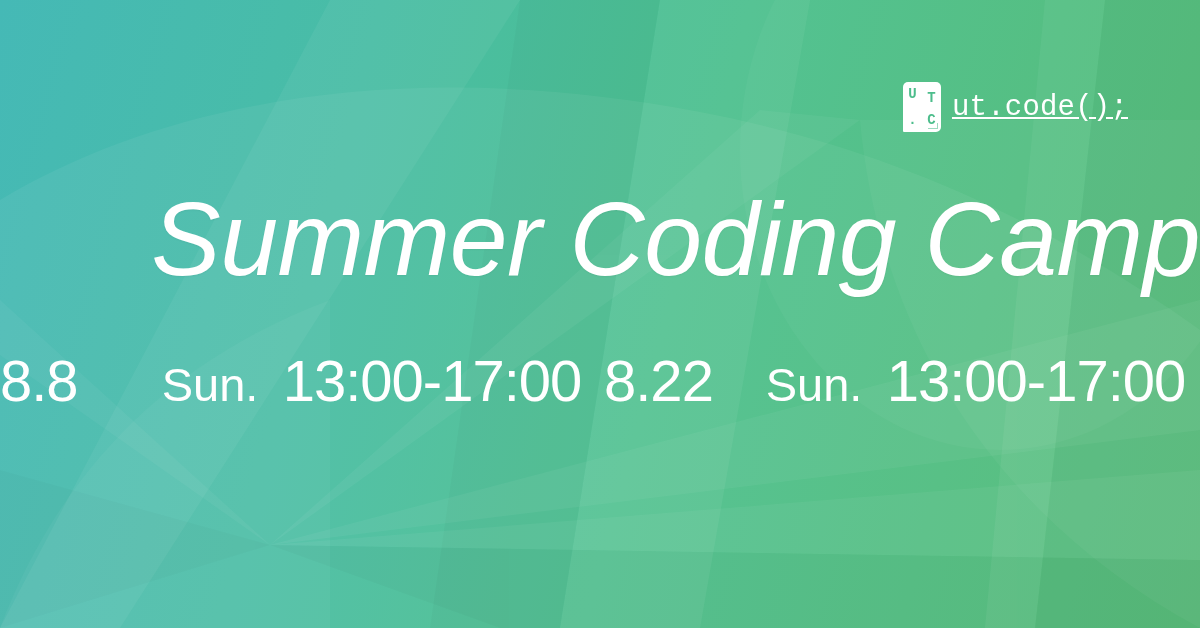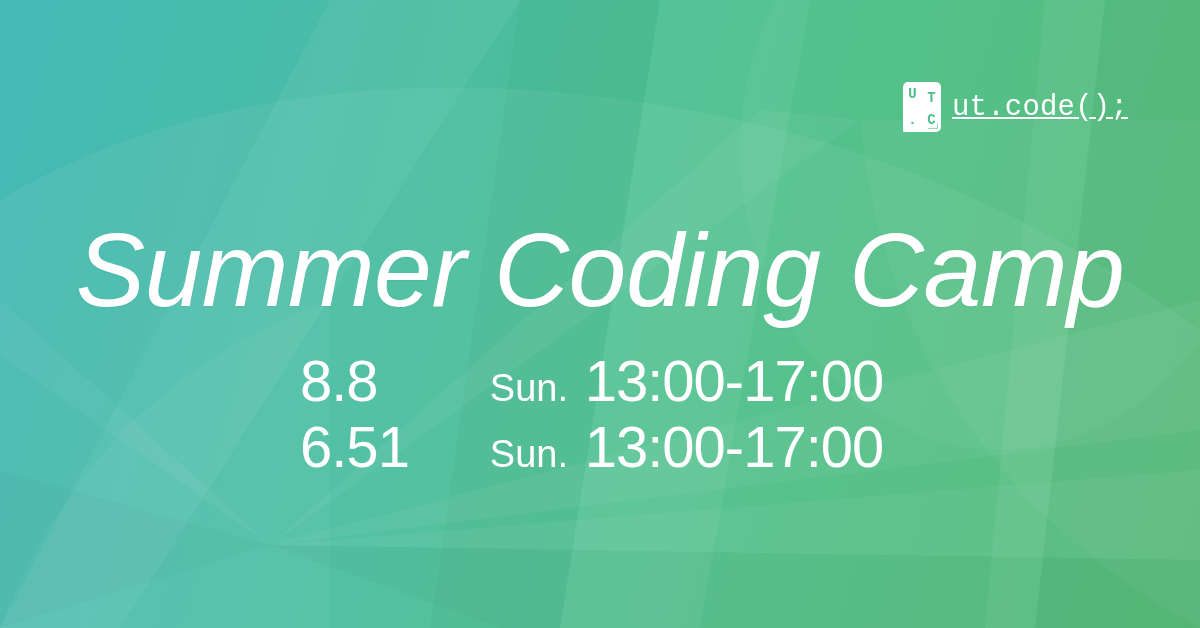--- a/index.html
+++ b/index.html
@@ -85,60 +85,59 @@
     white-space: nowrap;
     text-decoration: underline;
   }
 
   
   .headline {
     position: absolute;
     left: 0;
     right: 0;
     top: 184px;
-    text-align: center;
+    text-align: right;
     color: #ffffff;
     font-style: italic;
     font-weight: 400;
     font-size: 104px;
     line-height: 1.06;
     letter-spacing: -0.5px;
     white-space: nowrap;
     text-shadow: 0 1px 2px rgba(0,0,0,0.045);
-    margin-top: 31px;
   }
 
   
   .schedule {
     position: absolute;
     top: 352px;
     left: 0;
     right: 0;
     display: flex;
-    flex-direction: column;
+    flex-direction: row;
     align-items: center;
     gap: 8px;
     color: #ffffff;
   }
   .sched-row {
     display: grid;
     grid-template-columns: 150px 118px auto;
     align-items: baseline;
     width: 600px;
   }
   .sched-date {
     font-size: 58px;
     line-height: 1;
     letter-spacing: -1px;
     text-align: left;
   }
   .sched-day {
-    font-size: 38px;
-    line-height: 1;
-    text-align: right;
+    font-size: 47px;
+    line-height: 1;
+    text-align: center;
     padding-left: 2px;
   }
   .sched-time {
     font-size: 58px;
     line-height: 1;
     letter-spacing: -1px;
     text-align: center;
     white-space: nowrap;
   }
 </style>
@@ -196,20 +195,20 @@
 
     <div class="headline">Summer Coding Camp</div>
 
     <div class="schedule">
       <div class="sched-row">
         <div class="sched-date">8.8</div>
         <div class="sched-day">Sun.</div>
         <div class="sched-time">13:00-17:00</div>
       </div>
       <div class="sched-row">
-        <div class="sched-date">6.51</div>
+        <div class="sched-date">8.22</div>
         <div class="sched-day">Sun.</div>
         <div class="sched-time">13:00-17:00</div>
       </div>
     </div>
 
   </div>
 </div>
 
 </body></html>

